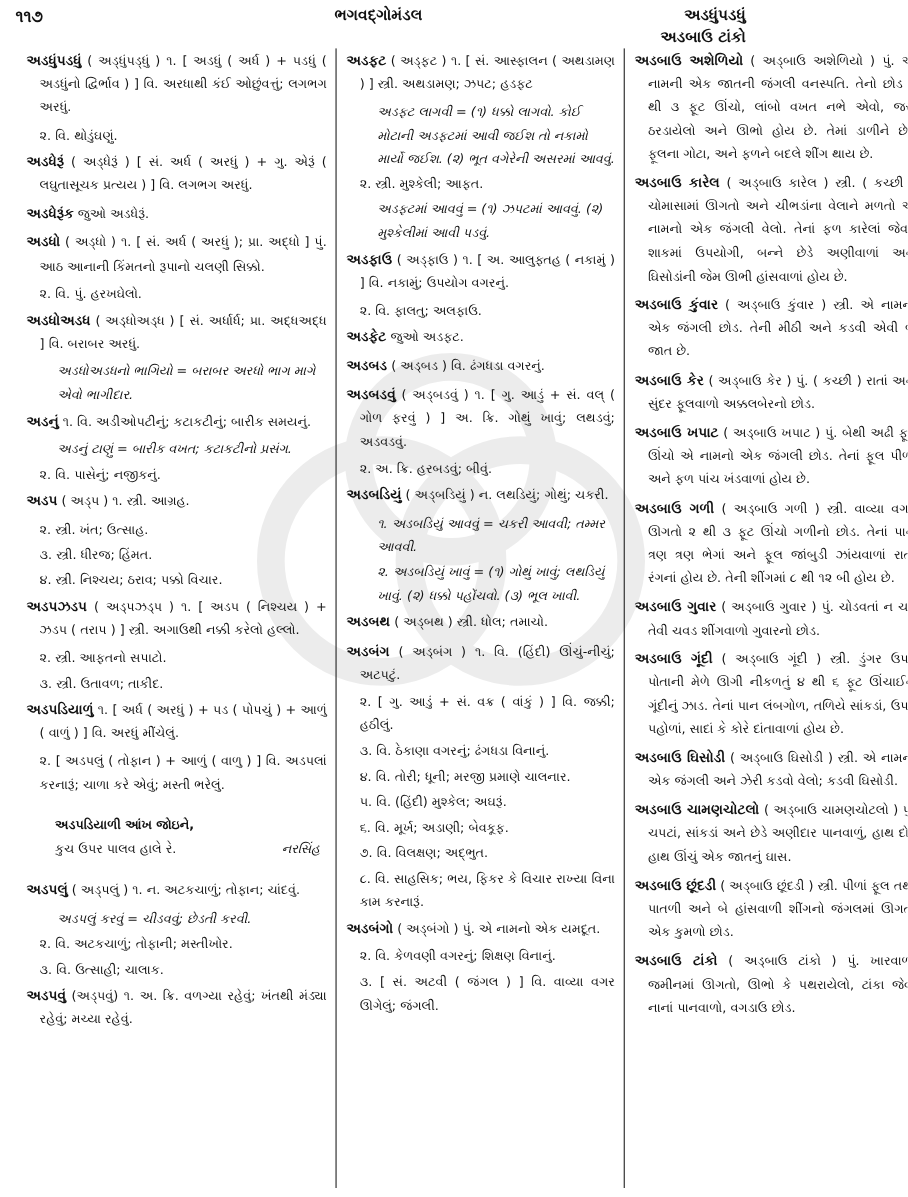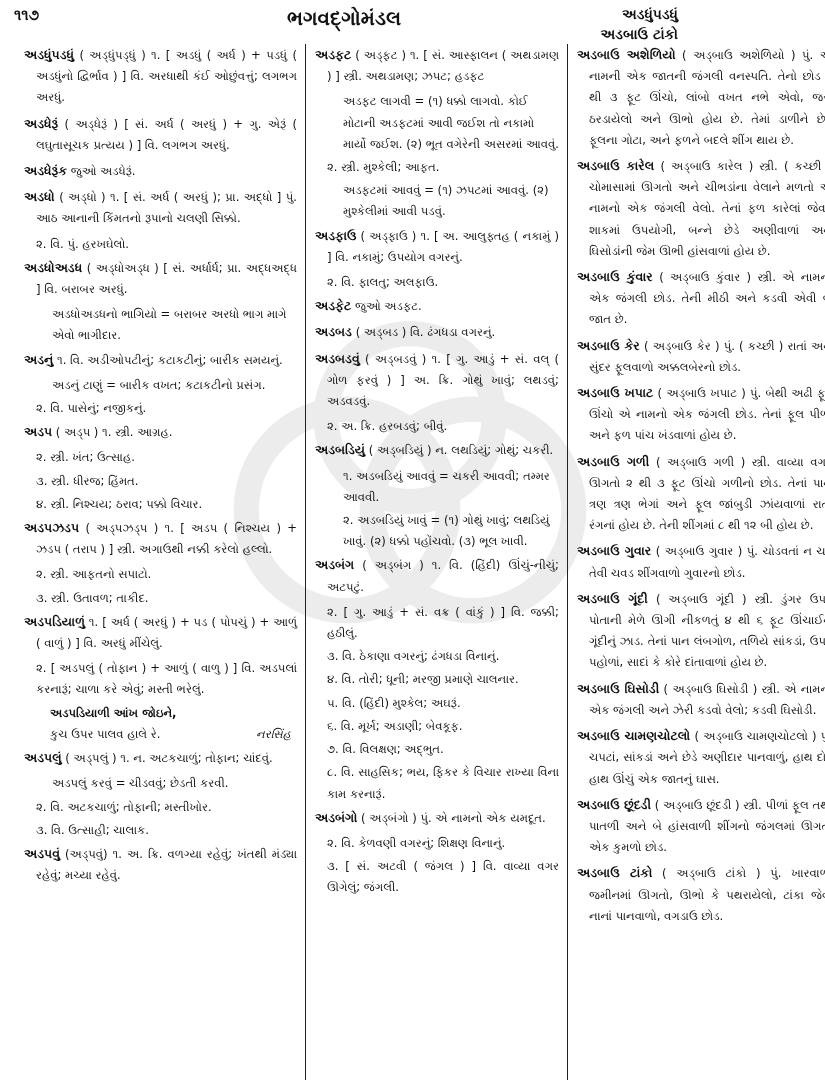--- a/index.html
+++ b/index.html
@@ -4,32 +4,32 @@
 <style>
   html, body { margin:0; padding:0; }
   body {
     width:825px; height:1088px; overflow:hidden;
     background:#ffffff; color:#111;
     font-family:"DejaVu Sans", sans-serif;
     position:relative;
   }
   .header { position:absolute; left:0; top:0; width:688px; height:48px; }
   .page-num { position:absolute; left:14px; top:6px; font-size:15px; font-weight:bold; }
-  .book-title { position:absolute; left:0; right:0; top:6px; text-align:center; font-size:20px; font-weight:bold; }
+  .book-title { position:absolute; left:0; right:0; top:6px; text-align:center; font-size:14px; font-weight:bold; }
   .guide { position:absolute; right:10px; top:4px; text-align:right; font-size:14px; font-weight:bold; line-height:20px; }
   .columns { position:absolute; left:24px; top:44px; width:808px; height:1036px; display:flex; }
   .col { font-size:11.6px; line-height:21.2px; overflow:hidden; box-sizing:border-box; }
   .col1 { width:281px; padding-right:8px; }
   .col2 { width:262px; padding:0 8px 0 9px; border-left:1.6px solid #222; }
   .col3 { width:265px; padding:0 0 0 9px; border-left:1.6px solid #222; }
   .entry { margin:0 0 4px 0; text-indent:0; padding-left:12px; text-indent:-12px; text-align:justify; }
   .hw { font-weight:bold; font-size:12.5px; }
   .sense { padding-left:12px; margin:0 0 2px 0; text-align:justify; }
-  .example { padding-left:28px; margin:0 0 2px 0; text-indent:0; }
-  .quote { padding-left:26px; margin:2px 0; }
+  .example { padding-left:28px; margin:0 0 2px 0; text-indent:0;font-style:italic; }
+  .quote { padding-left:26px; margin:16px 0; }
   .quote .q-line { display:block; }
   .quote .q-line.first { font-weight:bold; }
   .quote .author { float:right; padding-right:6px;font-style:italic; }
   .watermark {
     position:absolute; left:200px; top:300px; width:420px; height:420px;
     pointer-events:none; opacity:0.07;
   }
 </style>
 </head>
 <body>
@@ -46,20 +46,21 @@
 <svg class="watermark" viewBox="0 0 100 100">
   <circle cx="35" cy="50" r="24" fill="none" stroke="#000" stroke-width="6"></circle>
   <circle cx="65" cy="50" r="24" fill="none" stroke="#000" stroke-width="6"></circle>
   <circle cx="50" cy="28" r="20" fill="none" stroke="#000" stroke-width="6"></circle>
 </svg>
 
 <div class="columns">
   <div class="col col1">
       <div>
         <p class="entry"><span class="hw">અડધુંપડધું</span><span> ( અડ્ધુંપડ્ધું ) ૧. [ અડધું ( અર્ધ ) + પડધું ( અડધુંનો દ્વિર્ભાવ ) ] વિ. અરધાથી કંઈ ઓછુંવત્તું; લગભગ અરધું.</span></p>
+        <p class="sense">૨. વિ. થોડુંઘણું.</p>
       </div>
       <div>
         <p class="entry"><span class="hw">અડધેરૂં</span><span> ( અડ્ધેરૂં ) [ સં. અર્ધ ( અરધું ) + ગુ. એરૂં ( લઘુતાસૂચક પ્રત્યય ) ] વિ. લગભગ અરધું.</span></p>
       </div>
       <div>
         <p class="entry"><span class="hw">અડધેરૂંક</span><span> જુઓ અડધેરૂં.</span></p>
       </div>
       <div>
         <p class="entry"><span class="hw">અડધો</span><span> ( અડ્ધો ) ૧. [ સં. અર્ધ ( અરધું ); પ્રા. અદ્ધો ] પું. આઠ આનાની કિંમતનો રૂપાનો ચલણી સિક્કો.</span></p>
         <p class="sense">૨. વિ. પું. હરખઘેલો.</p>
@@ -122,20 +123,23 @@
       <div>
         <p class="entry"><span class="hw">અડબડવું</span><span> ( અડ્બડવું ) ૧. [ ગુ. આડું + સં. વલ્ ( ગોળ ફરવું ) ] અ. ક્રિ. ગોથું ખાવું; લથડવું; અડવડવું.</span></p>
         <p class="sense">૨. અ. ક્રિ. હરબડવું; બીવું.</p>
       </div>
       <div>
         <p class="entry"><span class="hw">અડબડિયું</span><span> ( અડ્બડિયું ) ન. લથડિયું; ગોથું; ચકરી.</span></p>
         <p class="example">૧. અડબડિયું આવવું = ચકરી આવવી; તમ્મર આવવી.</p>
         <p class="example">૨. અડબડિયું ખાવું = (૧) ગોથું ખાવું; લથડિયું ખાવું. (૨) ધક્કો પહોંચવો. (૩) ભૂલ ખાવી.</p>
       </div>
       <div>
+        <p class="entry"><span class="hw">અડબથ</span><span> ( અડ્બથ ) સ્ત્રી. ધોલ; તમાચો.</span></p>
+      </div>
+      <div>
         <p class="entry"><span class="hw">અડબંગ</span><span> ( અડ્બંગ ) ૧. વિ. (હિંદી) ઊંચું-નીચું; અટપટું.</span></p>
         <p class="sense">૨. [ ગુ. આડું + સં. વક્ર ( વાંકું ) ] વિ. જક્કી; હઠીલું.</p>
         <p class="sense">૩. વિ. ઠેકાણા વગરનું; ઢંગધડા વિનાનું.</p>
         <p class="sense">૪. વિ. તોરી; ધૂની; મરજી પ્રમાણે ચાલનાર.</p>
         <p class="sense">૫. વિ. (હિંદી) મુશ્કેલ; અઘરૂં.</p>
         <p class="sense">૬. વિ. મૂર્ખ; અડાણી; બેવકૂફ.</p>
         <p class="sense">૭. વિ. વિલક્ષણ; અદ્ભુત.</p>
         <p class="sense">૮. વિ. સાહસિક; ભય, ફિકર કે વિચાર રાખ્યા વિના કામ કરનારૂં.</p>
       </div>
       <div>

